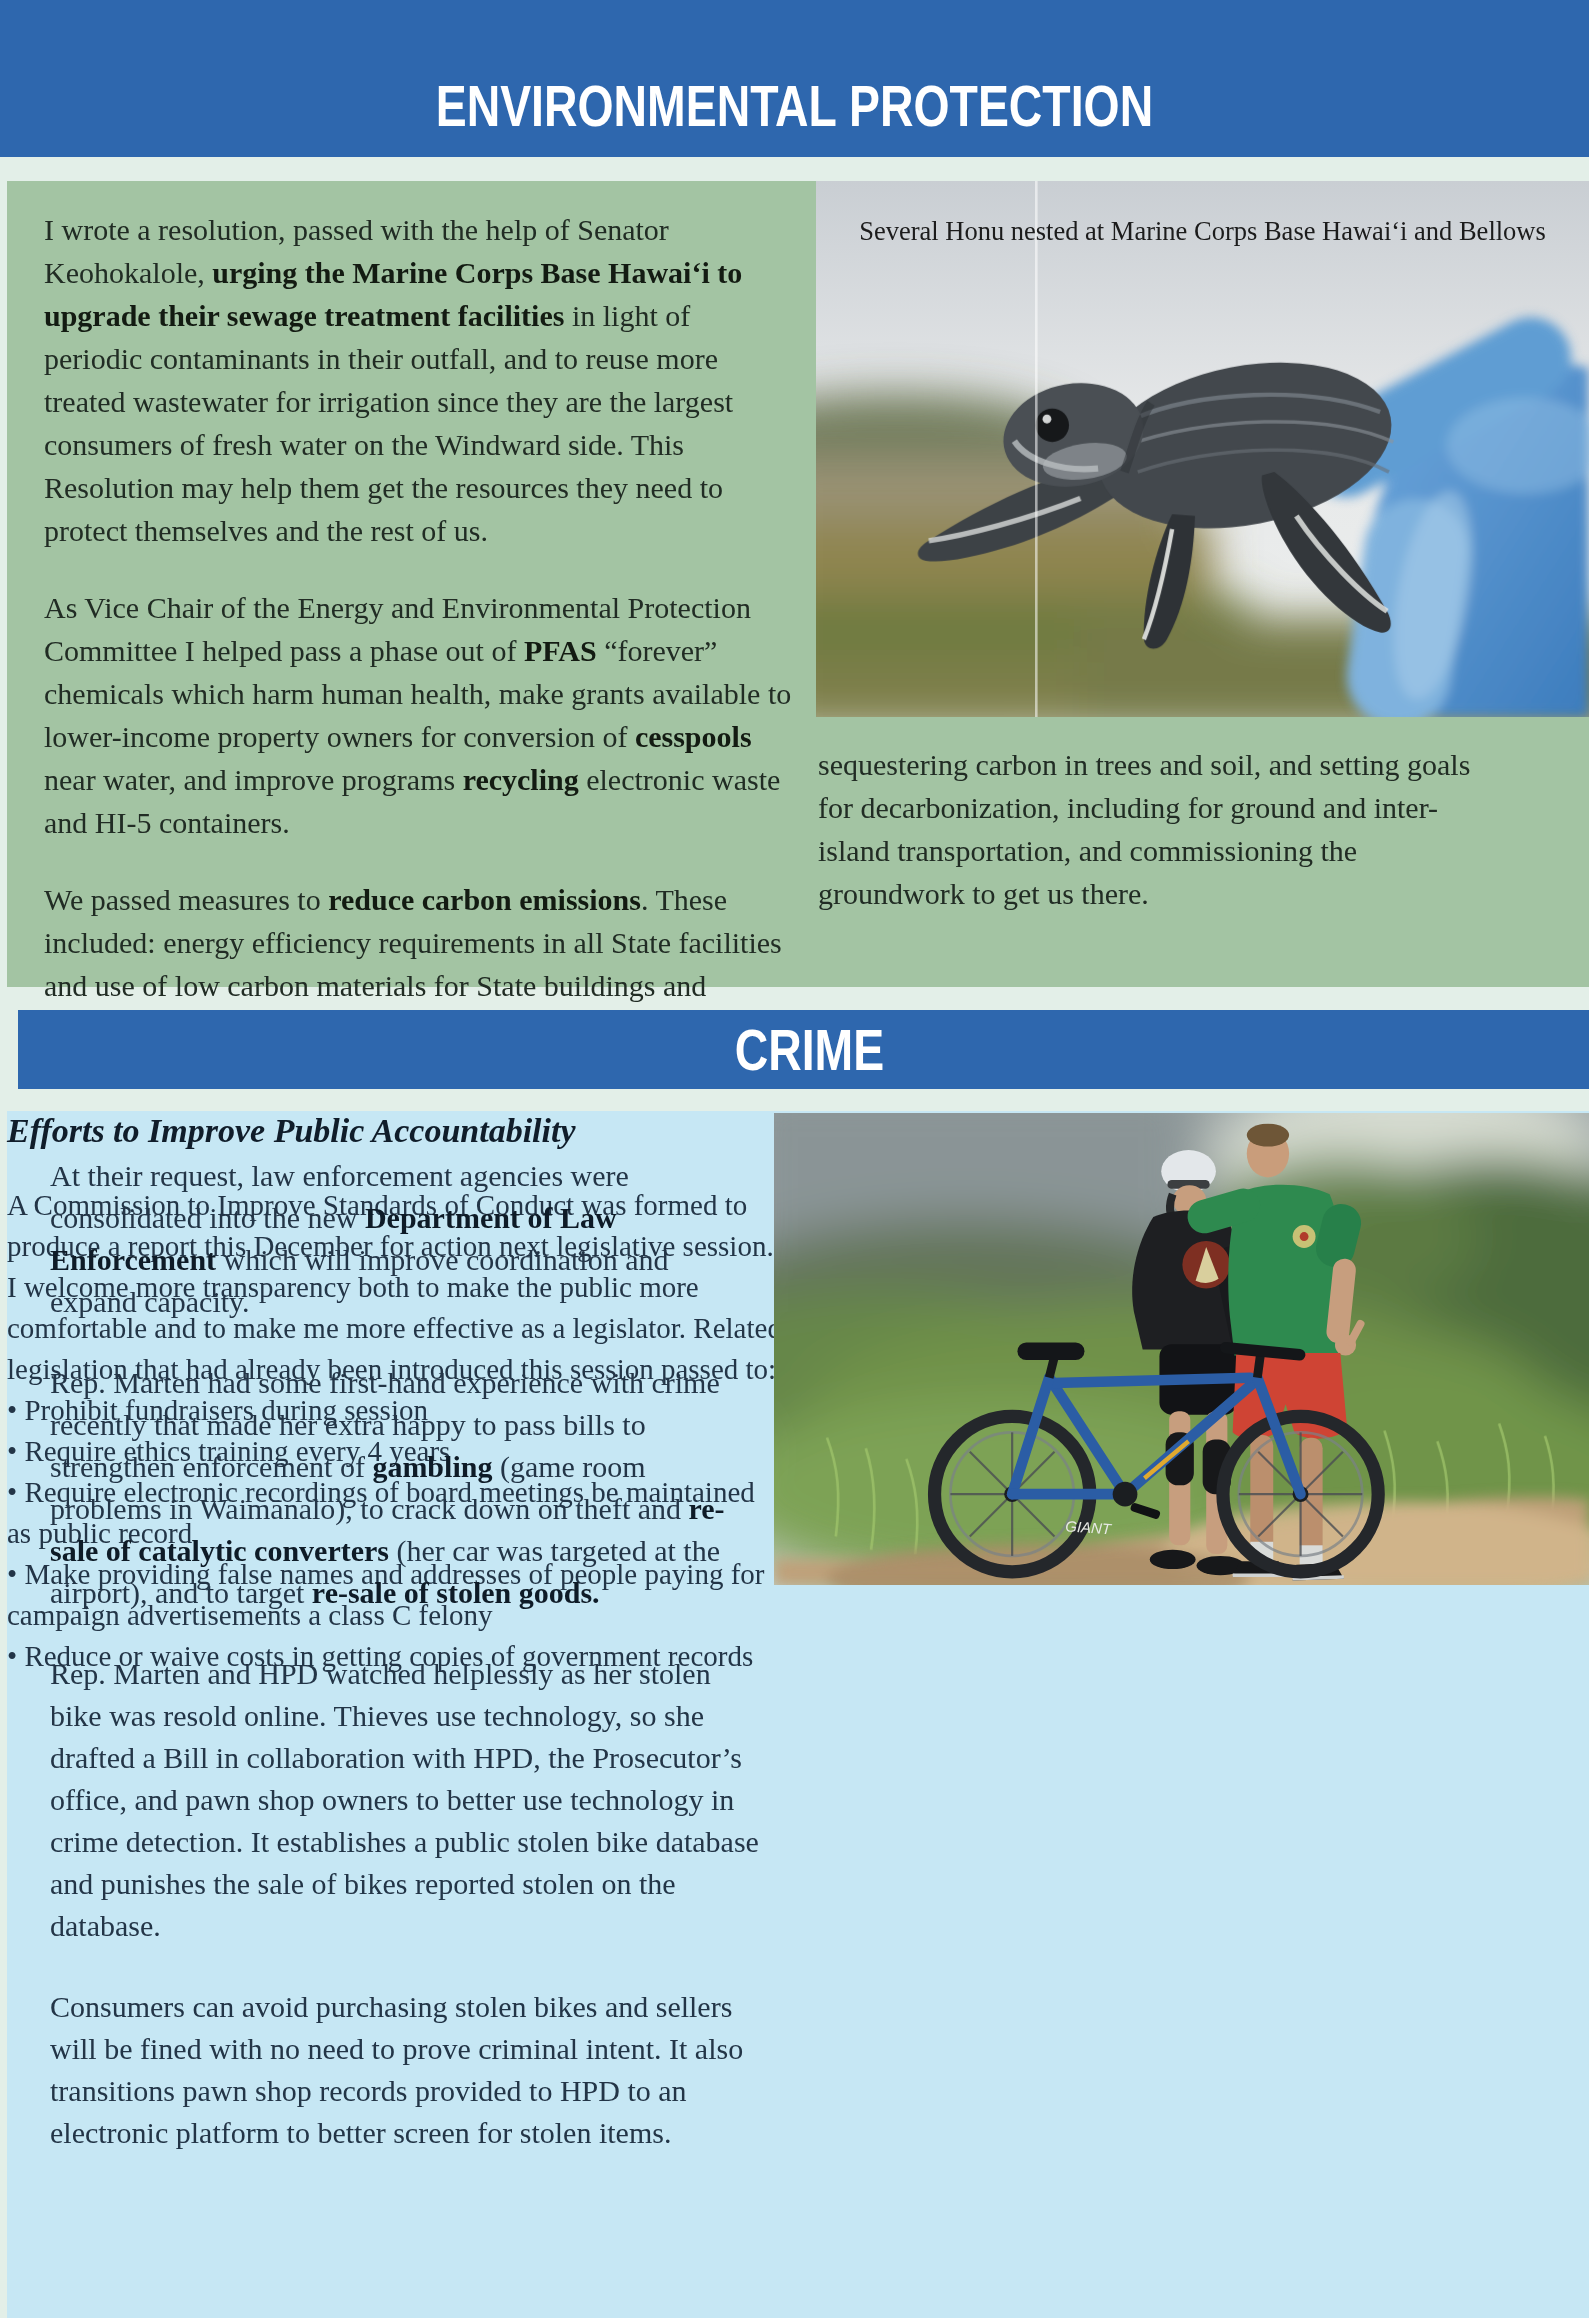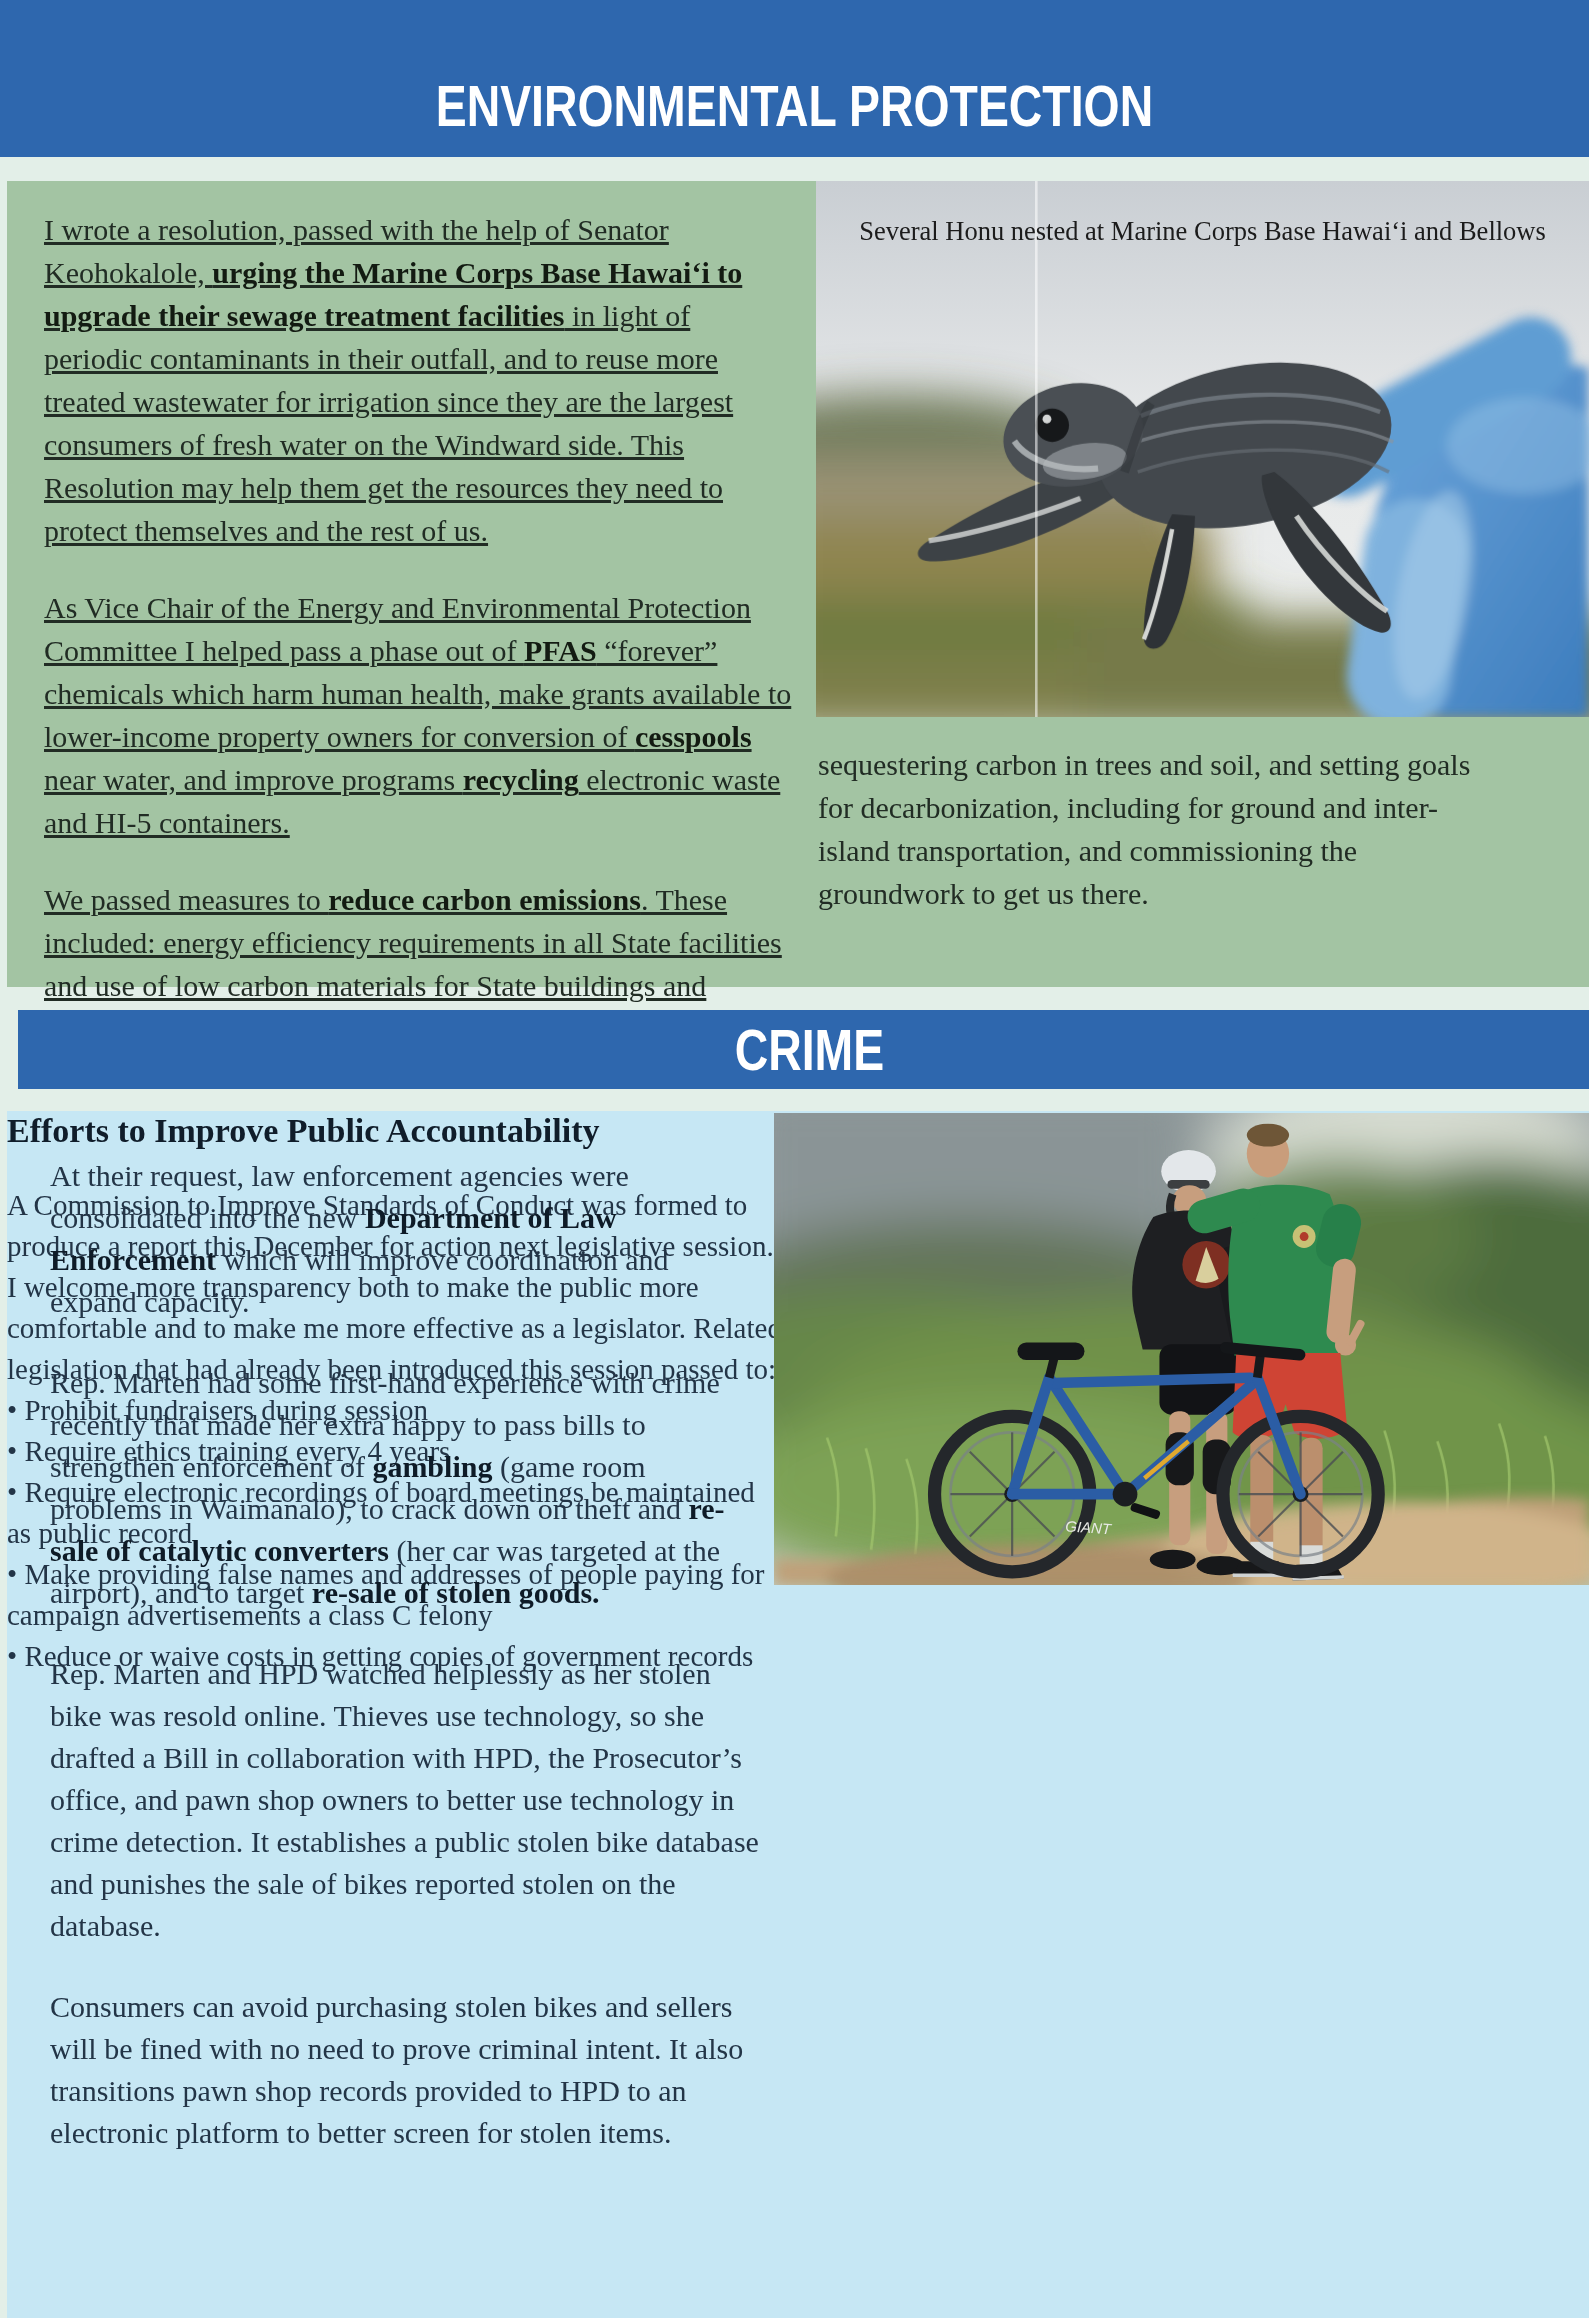--- a/index.html
+++ b/index.html
@@ -20,40 +20,40 @@
     transform:scaleX(.8);transform-origin:center center;white-space:nowrap;
   }
   #env-bar{left:0;top:0;width:1589px;height:157px;align-items:flex-end;padding-bottom:18px;}
   #crime-bar{left:17.6px;top:1010px;width:1572px;height:79px;align-items:center;padding-left:12px;}
 
   
   .env-section{position:absolute;left:7px;top:181px;width:1582px;height:806px;background:var(--env-green,#a3c4a3);}
   .body-col{position:absolute;font-size:30px;line-height:43px;color:#212c24;text-align:left;}
   .body-col p{margin:0 0 34px 0;}
   .body-col strong{font-weight:700;color:#131b12;}
-  .env-left{left:37px;top:26.5px;width:748px;text-decoration:underline;}
+  .env-left{left:37px;top:26.5px;width:748px;}
   .env-right{left:811px;top:562px;width:690px;}
 
   .photo{position:absolute;overflow:hidden;}
   .photo svg{display:block;}
   #turtle-photo{left:809px;top:0;width:773px;height:536px;}
   .photo-caption{
     position:absolute;top:35px;left:0;width:100%;text-align:center;
     font-size:26.5px;color:#1c1c1c;
   }
 
   
   .crime-section{position:absolute;left:7px;top:1111px;width:1582px;height:1207px;background:var(--crime-lightblue,#c6e7f4);}
   .crime-left{left:35px;top:44px;width:709px;color:#233547;font-size:30px;line-height:42px;margin-left:8px;}
   .crime-left p{margin:0 0 39px 0;}
   .crime-left strong{color:#0e1b27;}
   #bike-photo{left:767px;top:1.8px;width:815px;height:472px;}
   .crime-right{left:769px;top:483px;width:778px;color:#233547;font-size:29px;line-height:41px;}
   .crime-right .accountability-heading{
-    font-size:34px;font-weight:700;color:#101d2a;margin:0 0 35px 0;line-height:39px;
+    font-size:34px;font-weight:700;color:#101d2a;margin:0 0 35px 0;line-height:39px;font-style:italic;
   }
   .crime-right p{margin:0;}
   .crime-right ul{margin:0;padding:0;list-style:none;}
   .crime-right li{margin:0;}
 </style>
 </head>
 <body>
 
 <div class="page">
 

